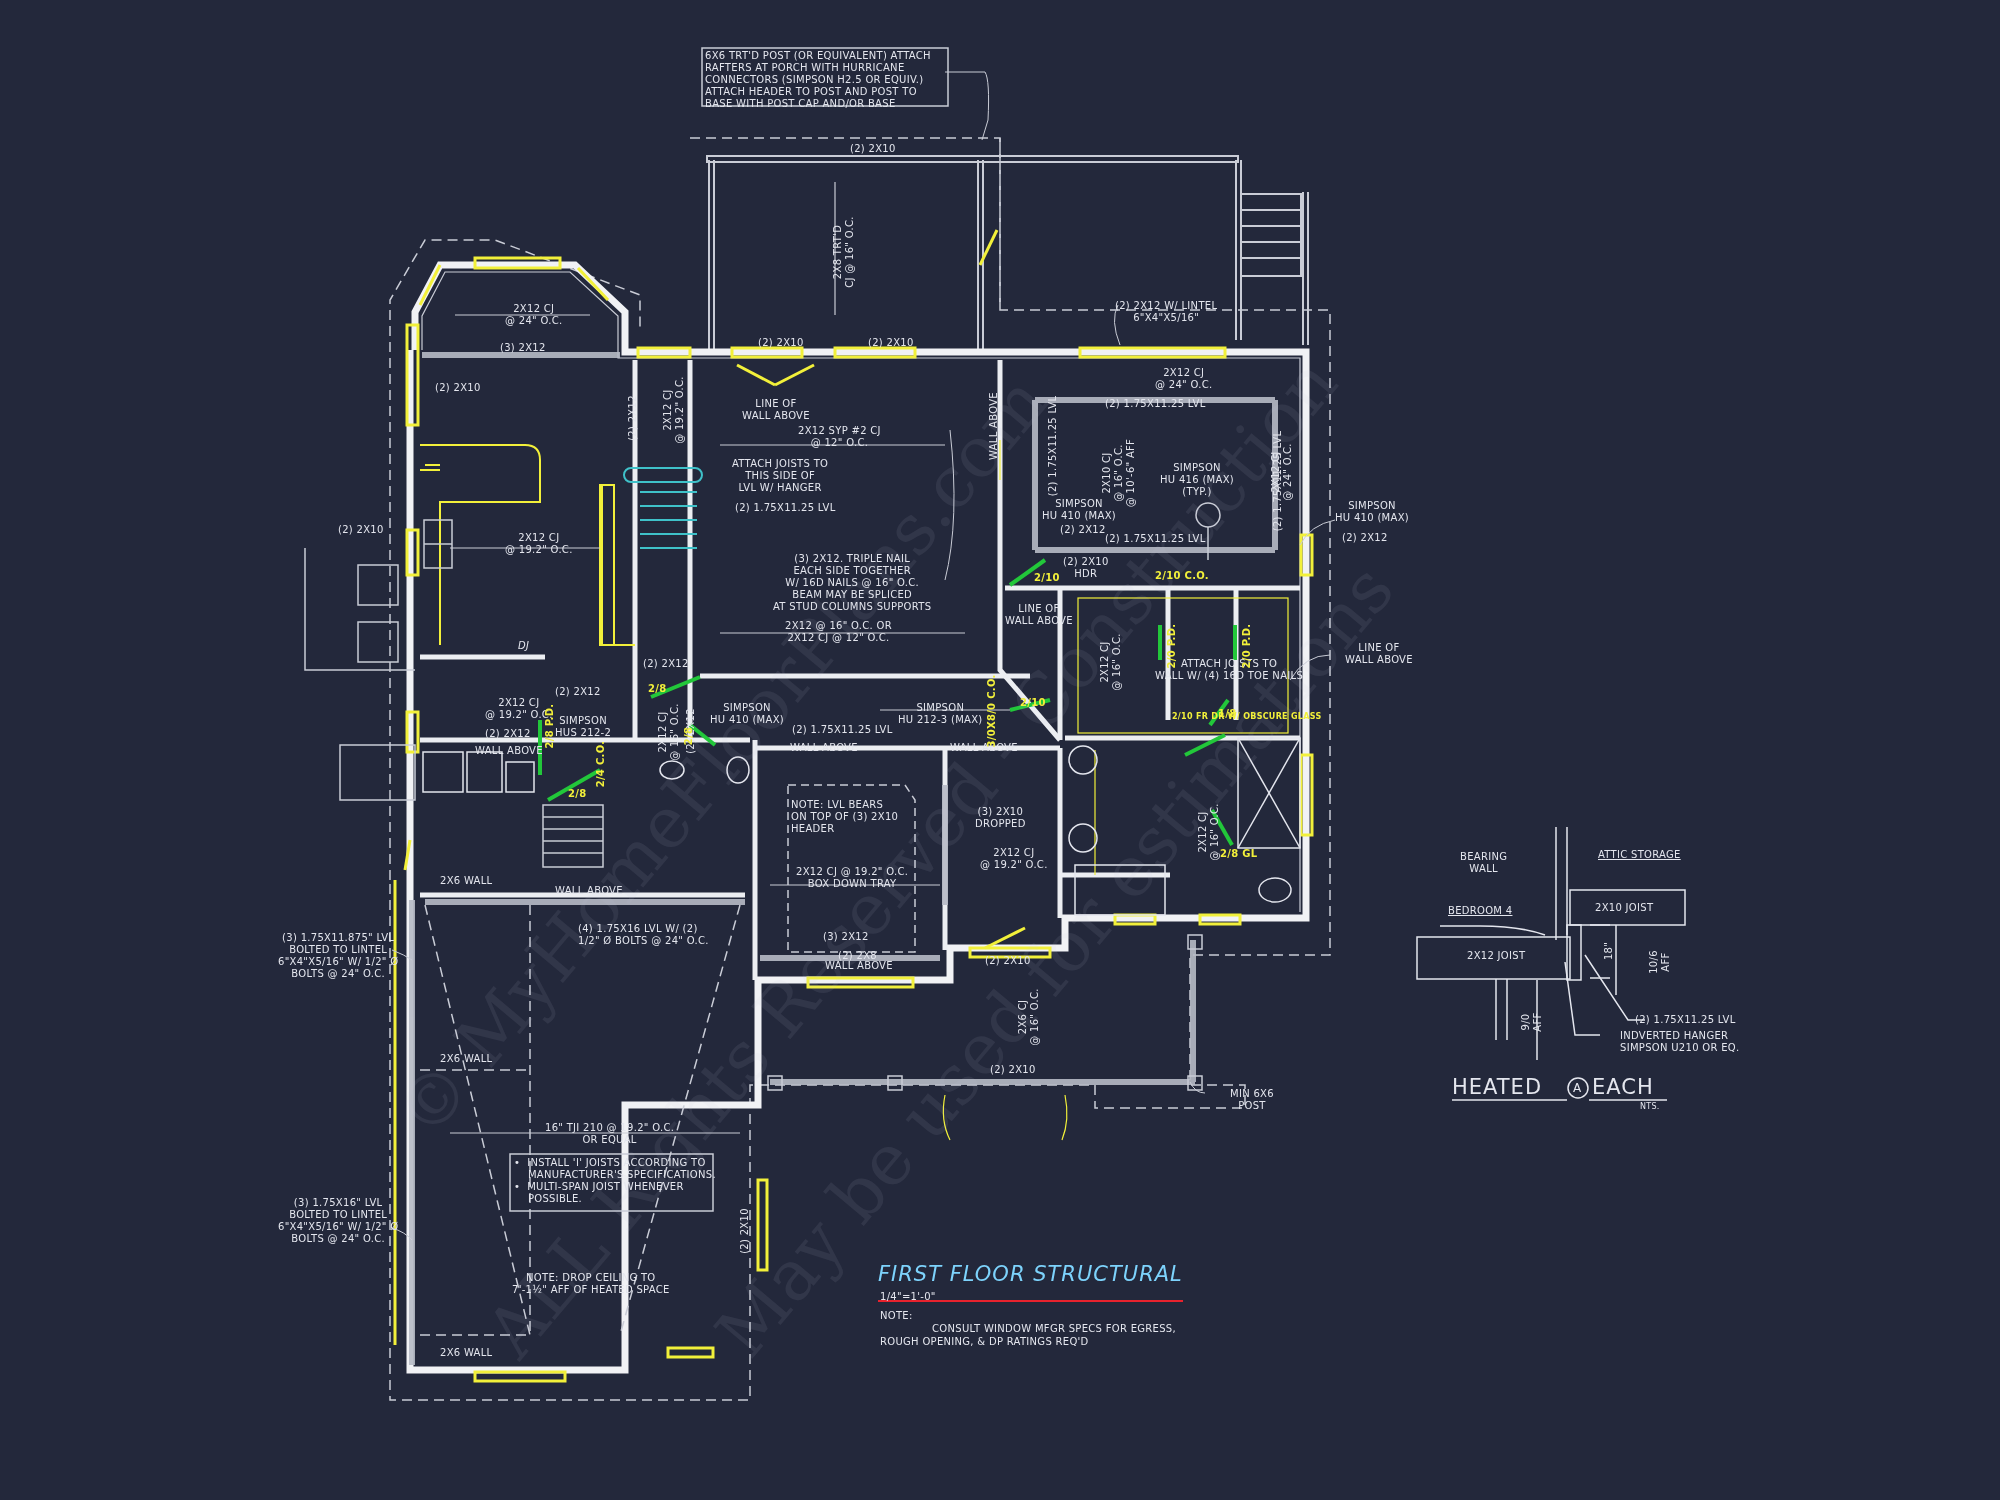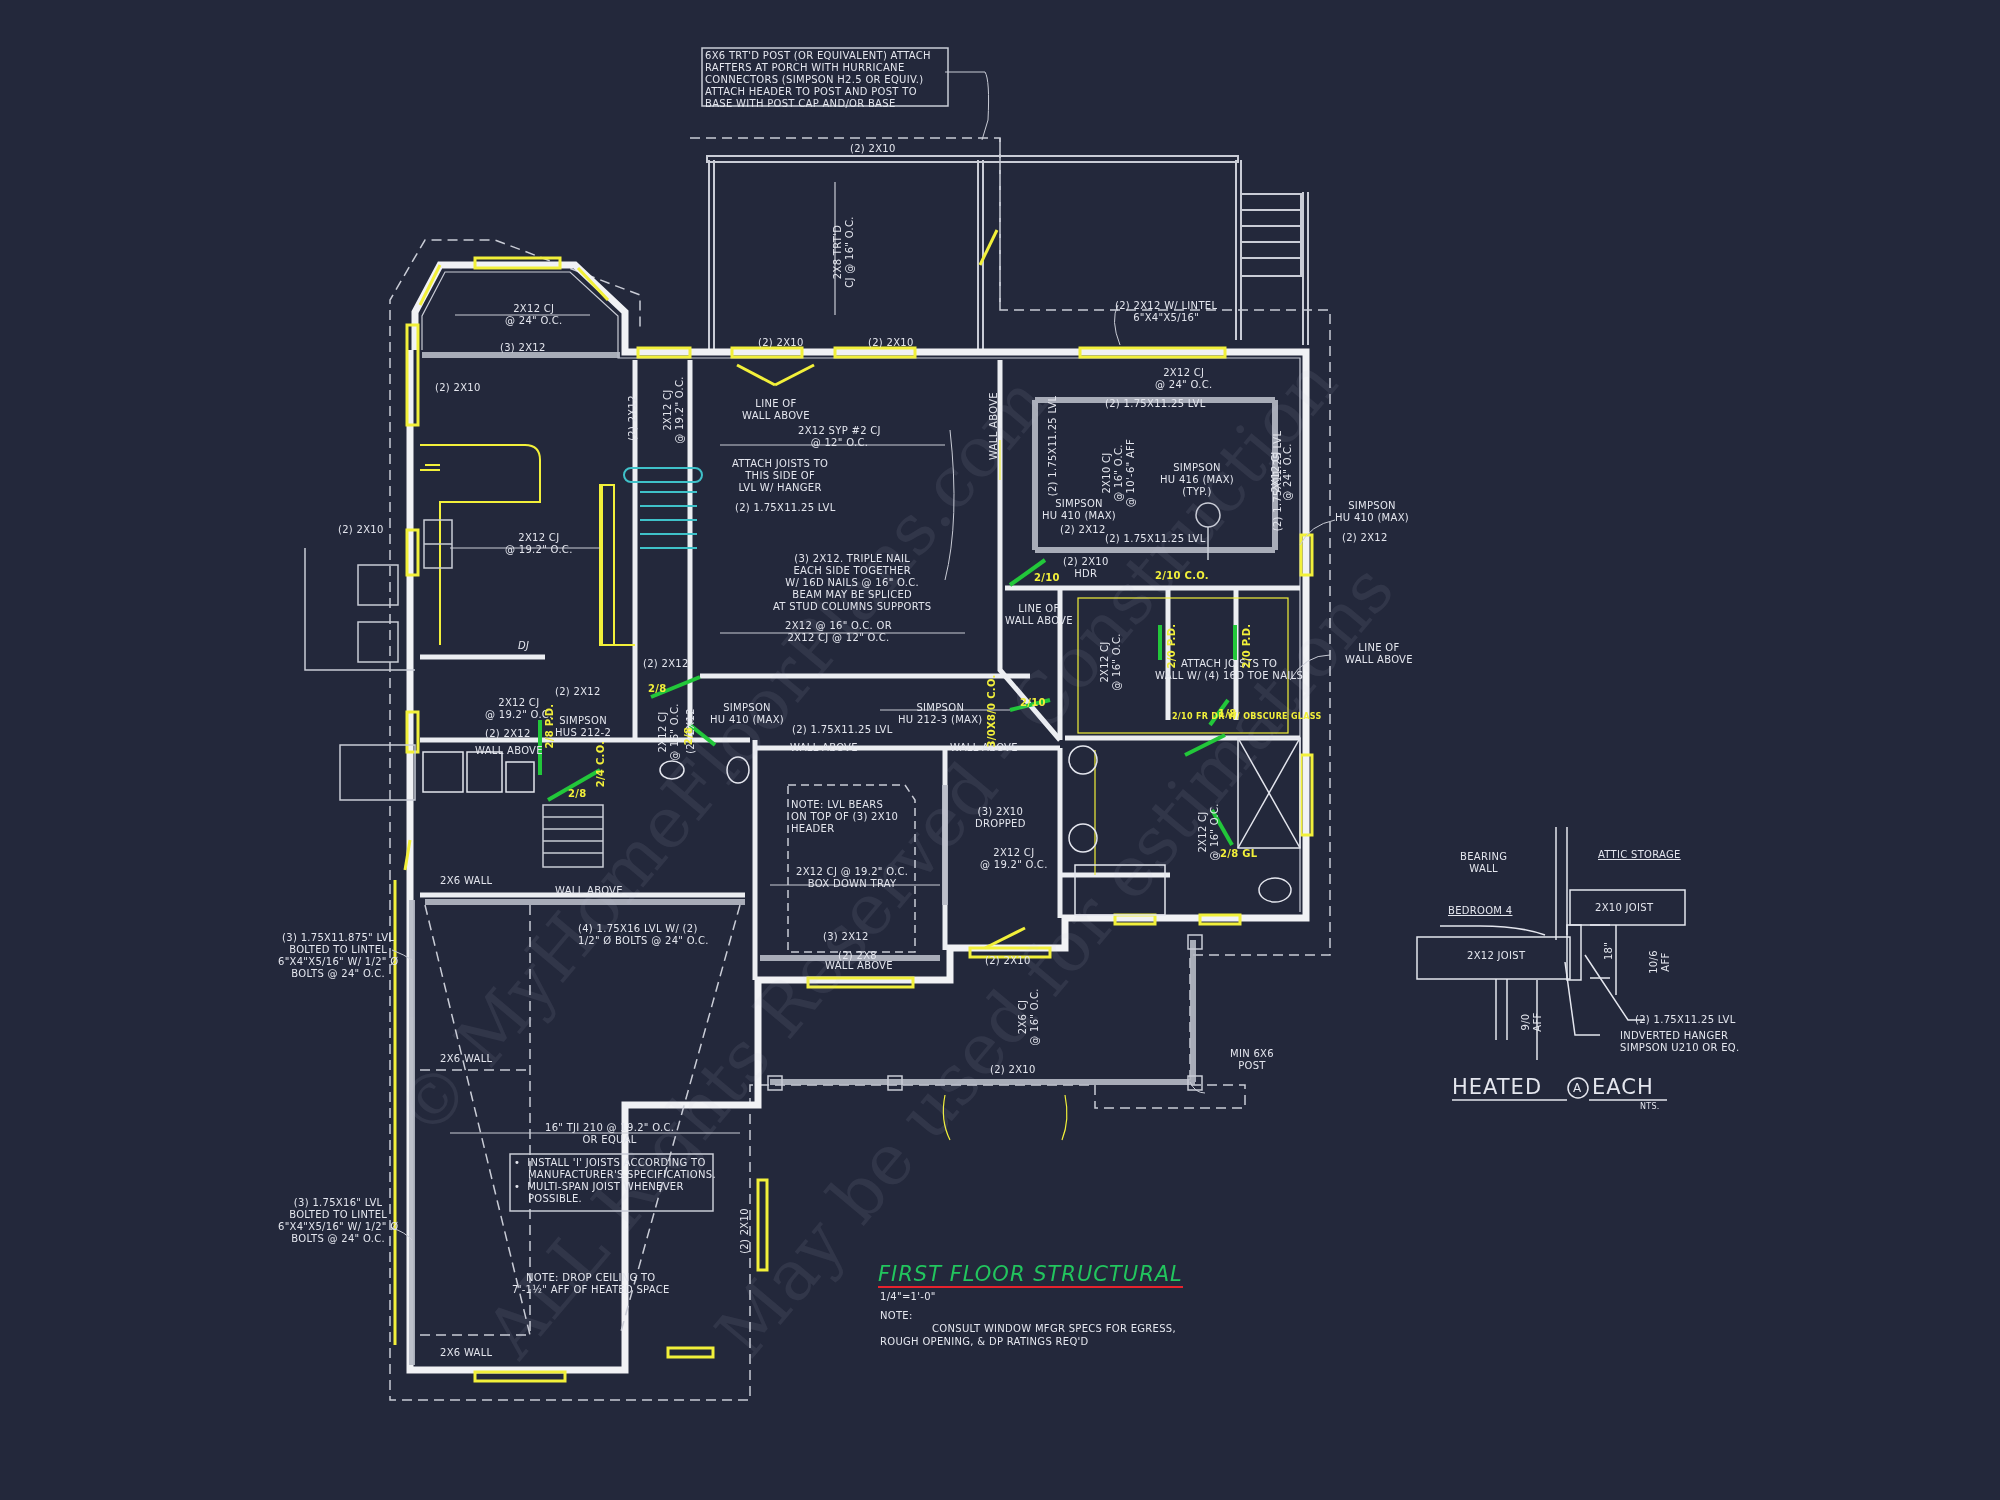--- a/index.html
+++ b/index.html
@@ -2,21 +2,21 @@
 <html><head>
 <meta charset="utf-8">
 <style>
   html,body{margin:0;padding:0;background:#23283b;}
   body{width:2000px;height:1500px;overflow:hidden;position:relative;font-family:"DejaVu Sans",sans-serif;}
   #canvas{position:absolute;left:0;top:0;width:2000px;height:1500px;}
   .lbl{position:absolute;color:#e4e6ee;font-family:"DejaVu Sans",sans-serif;font-size:10px;line-height:12px;letter-spacing:0.3px;text-transform:uppercase;white-space:pre;text-align:center;}
   .lbl.left{text-align:left;}
   .lbl.vert{transform:rotate(-90deg);transform-origin:center center;}
   .lbl.ylw{color:#f2f03a;font-weight:bold;}
-  .title-red{position:absolute;color:#22c55e;font-family:"DejaVu Sans",sans-serif;font-style:italic;font-size:21px;letter-spacing:1px;border-bottom:2px solid #e8222d;padding-bottom:0;white-space:pre;}
+  .title-red{position:absolute;color:#7dd3fc;font-family:"DejaVu Sans",sans-serif;font-style:italic;font-size:21px;letter-spacing:1px;border-bottom:2px solid #e8222d;padding-bottom:14px;white-space:pre;}
   .section-title{position:absolute;color:#e4e6ee;font-size:21px;letter-spacing:1px;white-space:pre;}
   .watermark{position:absolute;color:rgba(200,205,220,0.09);font-family:"DejaVu Serif",serif;font-size:70px;white-space:pre;transform:rotate(-50deg);transform-origin:left top;}
 </style>
 </head>
 <body>
 
 <svg id="canvas" width="2000" height="1500" viewBox="0 0 2000 1500" xmlns="http://www.w3.org/2000/svg">
   <rect width="2000" height="1500" fill="#23283b"></rect>
 
   <g fill="none" stroke="#c9ccd6" stroke-width="1.5" stroke-dasharray="10,6">
@@ -358,21 +358,21 @@
 <div class="lbl" style="left:975px;top:806px;">(3) 2x10
 DROPPED</div>
 <div class="lbl" style="left:980px;top:847px;">2x12 CJ
 @ 19.2" O.C.</div>
 <div class="lbl" style="left:985px;top:955px;">(2) 2x10</div>
 <div class="lbl vert" style="left:1180px;top:820px;">2x12 CJ
 @ 16" O.C.</div>
 <div class="lbl vert" style="left:1000px;top:1005px;">2x6 CJ
 @ 16" O.C.</div>
 <div class="lbl" style="left:990px;top:1064px;">(2) 2x10</div>
-<div class="lbl" style="left:1230px;top:1048px;">MIN 6x6
+<div class="lbl" style="left:1230px;top:1088px;">MIN 6x6
 POST</div>
 <div class="lbl" style="left:440px;top:875px;">2x6 WALL</div>
 <div class="lbl" style="left:440px;top:1053px;">2x6 WALL</div>
 <div class="lbl" style="left:440px;top:1347px;">2x6 WALL</div>
 <div class="lbl" style="left:555px;top:885px;">WALL ABOVE</div>
 <div class="lbl left" style="left:578px;top:923px;">(4) 1.75x16 LVL w/ (2)
 1/2" Ø BOLTS @ 24" O.C.</div>
 <div class="lbl" style="left:278px;top:932px;">(3) 1.75x11.875" LVL
 BOLTED TO LINTEL
 6"x4"x5/16" w/ 1/2" Ø

